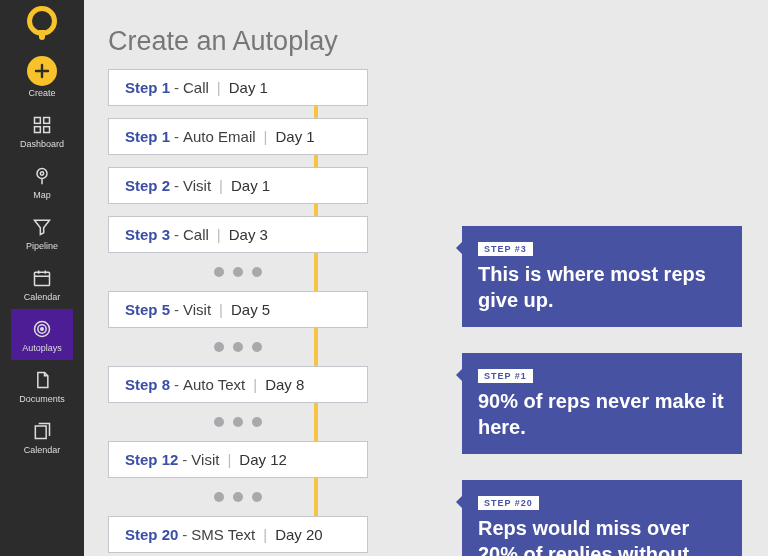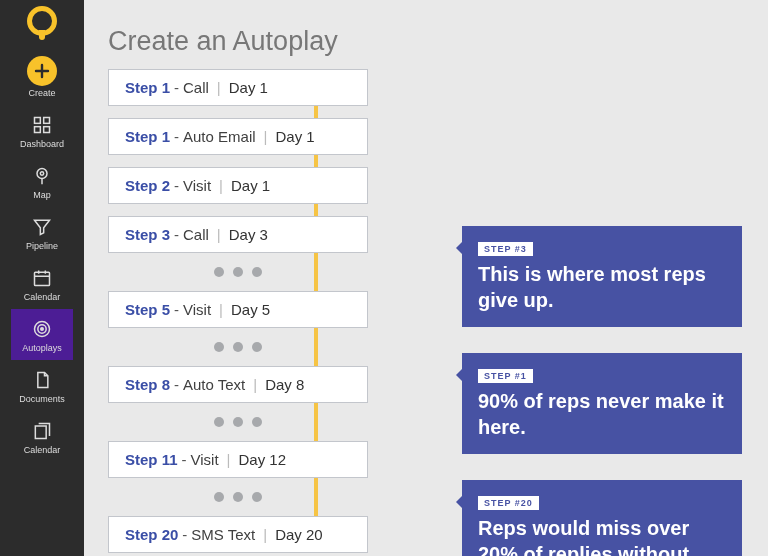--- a/index.html
+++ b/index.html
@@ -188,21 +188,21 @@
       <span class="action">Auto Text</span>
       <span class="pipe">|</span>
       <span class="day">Day 8</span>
     </div>
     <div class="dots">
         <span></span>
         <span></span>
         <span></span>
       </div>
     <div class="step-card">
-      <span class="num">Step 11</span>
+      <span class="num">Step 12</span>
       <span class="dash">-</span>
       <span class="action">Visit</span>
       <span class="pipe">|</span>
       <span class="day">Day 12</span>
     </div>
     <div class="dots">
         <span></span>
         <span></span>
         <span></span>
       </div>

